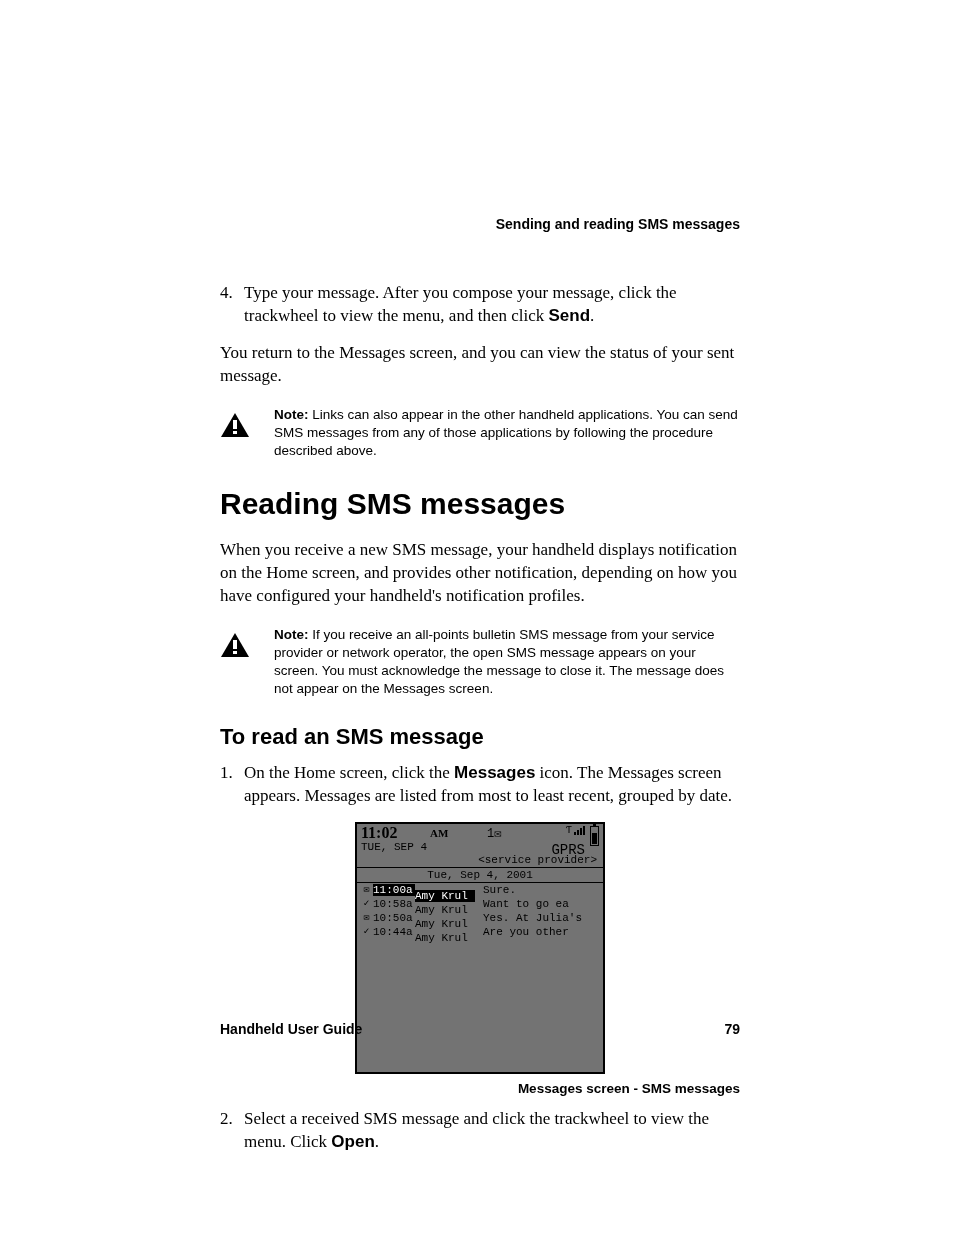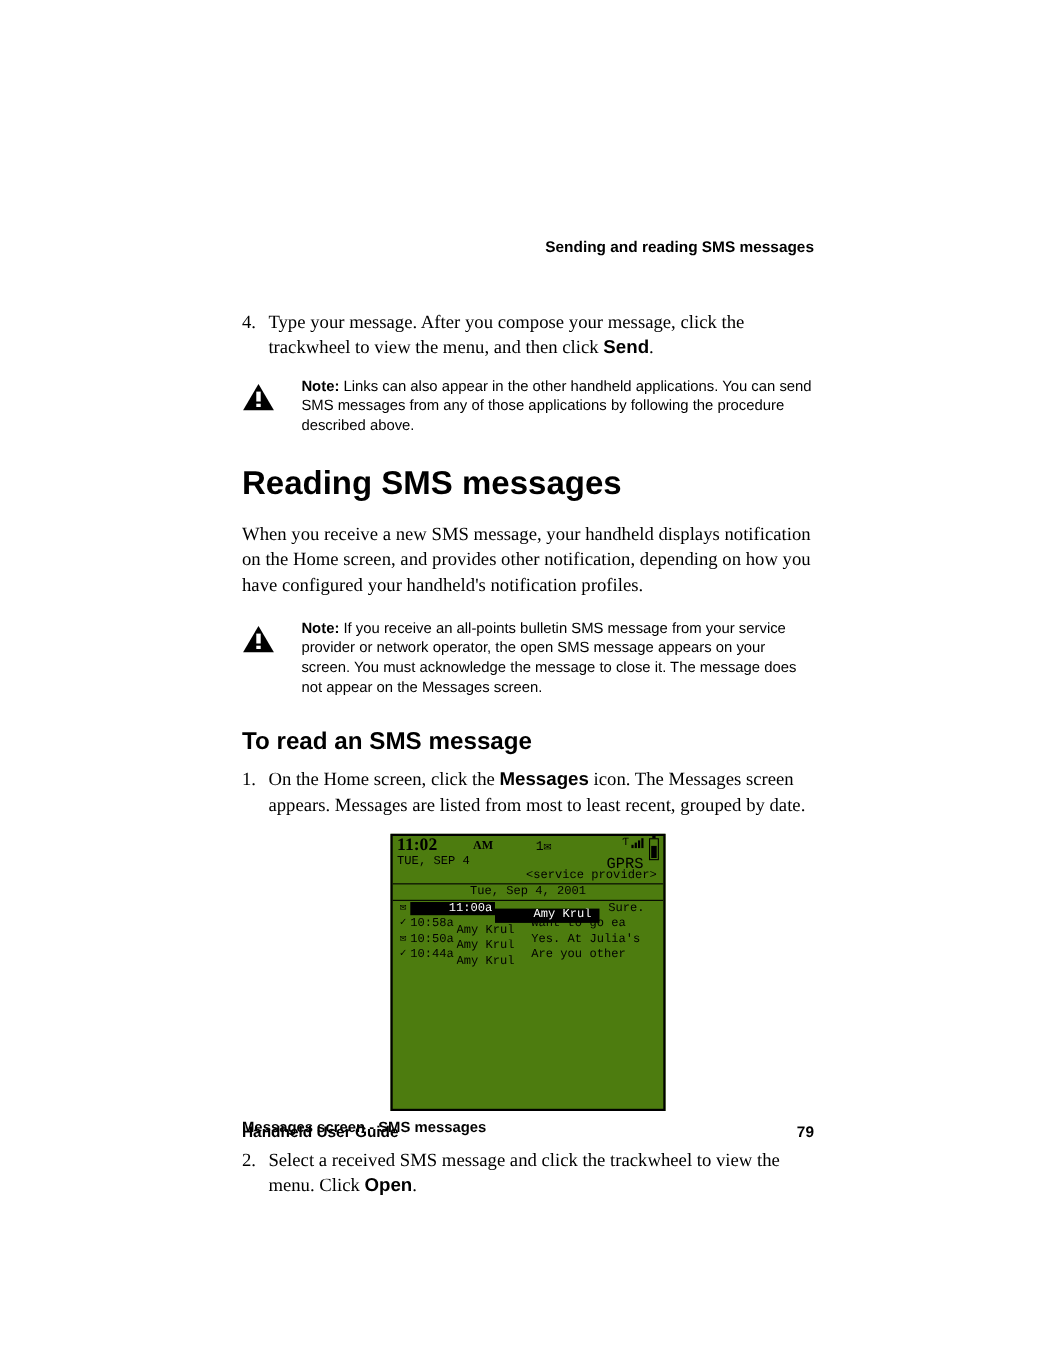--- a/index.html
+++ b/index.html
@@ -79,21 +79,21 @@
 
   
   .shot-wrap {
     width: 250px;
     margin: 8px auto 6px auto;
   }
   .shot {
     width: 246px;
     height: 248px;
     border: 2px solid #000;
-    background: #4d7c0f;
+    background: #737373;
     font-family: "Courier New", monospace;
     font-size: 12px;
     line-height: 1.15;
     position: relative;
     overflow: hidden;
   }
   
   .clock {
     position: absolute; left: 4px; top: 0;
     font-family: Georgia, "Times New Roman", serif;
@@ -148,27 +148,27 @@
   .rows { position:absolute; left:0; right:0; top:59px; }
   .row {
     display:flex; align-items:center;
     font-family:"Courier New",monospace; font-size:11px;
     padding: 0 3px; height: 14px;
   }
   .row .ico  { flex:0 0 13px; text-align:center; font-size:10px; }
   .row .time { flex:0 0 42px; }
   .row .who  { flex:0 0 60px; white-space:nowrap; overflow:hidden;margin-top:12px; }
   .row .prev { flex:1; white-space:nowrap; overflow:hidden; padding-left:8px; }
-  .row.sel .time, .row.sel .who { background:#000; color:#fff;padding-left:35px; }
+  .row.sel .time, .row.sel .who { background:#000; color:#fff; }
 
   .caption {
     font-family: "Segoe UI", "Myriad Pro", Arial, sans-serif;
     font-weight: 700;
     font-size: 13.5px;
-    text-align: left;
+    text-align: right;
     margin: 4px 0 10px 0;
   }
 
   .footer {
     position: absolute;
     left: 220px;
     width: 520px;
     top: 1020px;
     font-family: "Segoe UI", "Myriad Pro", Arial, sans-serif;
     font-weight: 700;
@@ -185,20 +185,21 @@
 
   <ol class="steps">
     <li>
       <span class="num">4.</span>
       <span class="txt">
         <span>Type your message. After you compose your message, click the trackwheel to view the menu, and then click </span><span class="sans-bold">Send</span><span>.</span>
       </span>
     </li>
   </ol>
 
+  <p class="body-p">You return to the Messages screen, and you can view the status of your sent message.</p>
 
   <div class="note-row">
     <div class="icon-col">
       <svg width="30" height="26" viewBox="0 0 30 26">
         <polygon points="15,1 29,25 1,25" fill="#000"></polygon>
         <rect x="13" y="8" width="4" height="9" fill="#fff"></rect>
         <rect x="13" y="19" width="4" height="3" fill="#fff"></rect>
       </svg>
     </div>
     <div class="note-txt">

